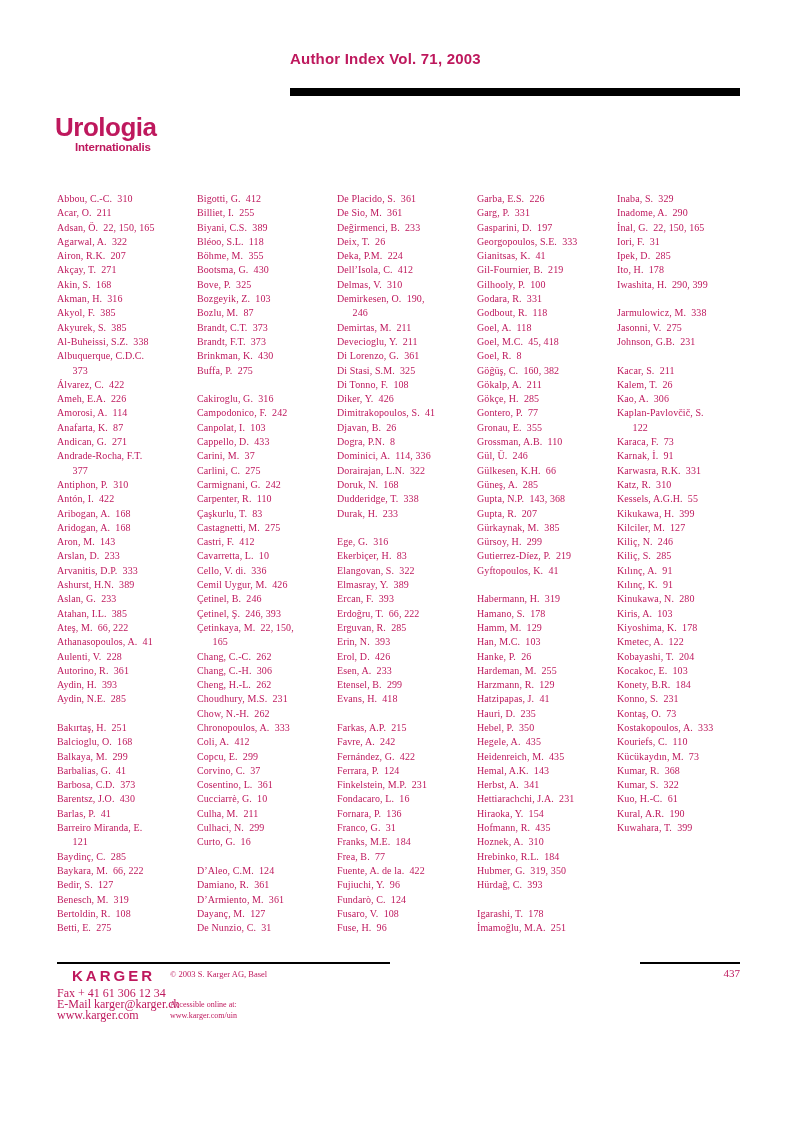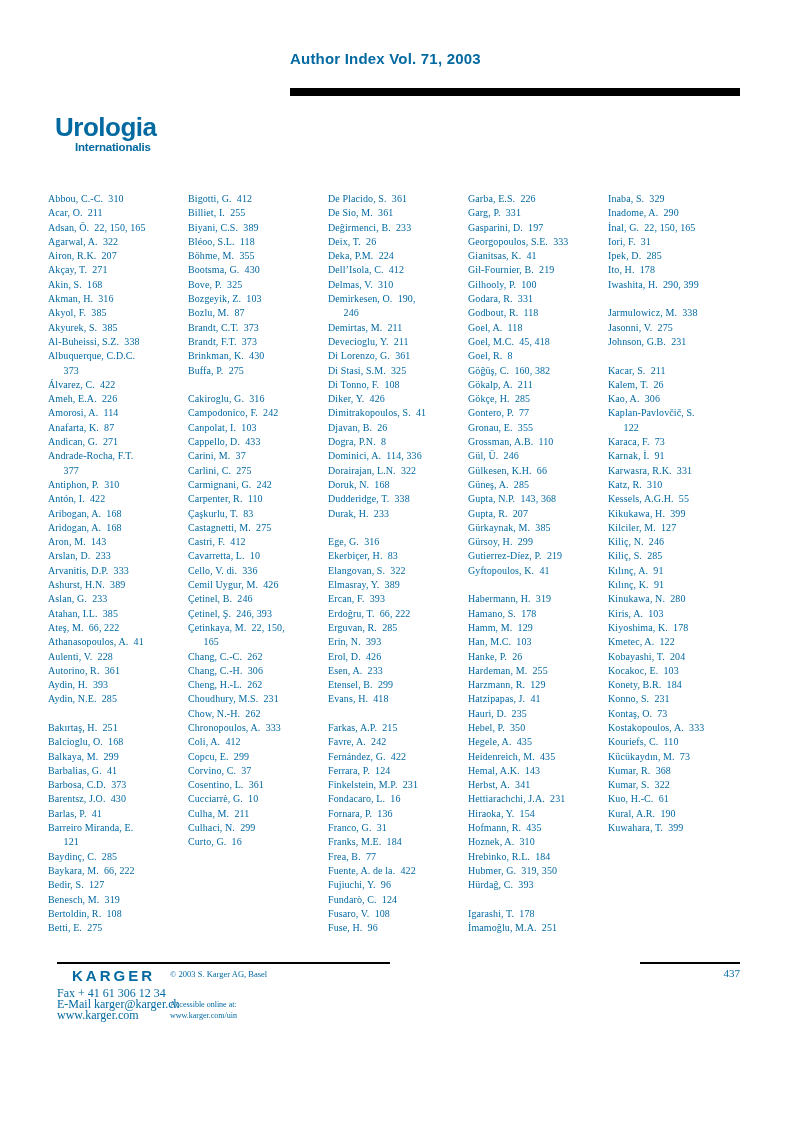--- a/index.html
+++ b/index.html
@@ -1,42 +1,42 @@
 <!DOCTYPE html>
 <html><head>
 <meta charset="utf-8">
 <style>
   html,body{margin:0;padding:0;background:#e8e8e8;}
   .page{
     position:relative;
     width:793px;height:1123px;
     background:#ffffff;
     font-family:"Liberation Serif", serif;
-    color:#0369a1;
+    color:#be185d;
     overflow:hidden;
     margin:0 auto;
   }
   .page-title{
     position:absolute;left:290px;top:50px;
     font-family:"Liberation Sans", sans-serif;
     font-weight:bold;font-size:15px;letter-spacing:.2px;
   }
   .title-rule{
     position:absolute;left:290px;top:88px;
     width:450px;height:8px;background:#000;
   }
   .logo{
     position:absolute;left:55px;top:84px;
     font-family:"Liberation Sans", sans-serif;
     font-weight:bold;line-height:1;margin-top:30px;
   }
   .logo-main{font-size:26px;letter-spacing:-0.5px;}
   .logo-sub{font-size:11.5px;margin-left:20px;margin-top:2px;letter-spacing:-0.2px;}
   .columns{
-    position:absolute;left:48px;top:192px;
+    position:absolute;left:57px;top:192px;
     width:688px;
     display:grid;
     grid-template-columns:repeat(5,128px);
     column-gap:12px;
     align-items:start;
   }
   .col{min-width:0;}
   .group{margin-bottom:14.3px;}
   .group:last-child{margin-bottom:0;}
   .line{
@@ -187,20 +187,27 @@
           <div class="line">Chronopoulos, A.  333</div>
           <div class="line">Coli, A.  412</div>
           <div class="line">Copcu, E.  299</div>
           <div class="line">Corvino, C.  37</div>
           <div class="line">Cosentino, L.  361</div>
           <div class="line">Cucciarrè, G.  10</div>
           <div class="line">Culha, M.  211</div>
           <div class="line">Culhaci, N.  299</div>
           <div class="line">Curto, G.  16</div>
         </div>
+        <div class="group">
+          <div class="line">D’Aleo, C.M.  124</div>
+          <div class="line">Damiano, R.  361</div>
+          <div class="line">D’Armiento, M.  361</div>
+          <div class="line">Dayanç, M.  127</div>
+          <div class="line">De Nunzio, C.  31</div>
+        </div>
       </div>
       <div class="col">
         <div class="group">
           <div class="line">De Placido, S.  361</div>
           <div class="line">De Sio, M.  361</div>
           <div class="line">Değirmenci, B.  233</div>
           <div class="line">Deix, T.  26</div>
           <div class="line">Deka, P.M.  224</div>
           <div class="line">Dell’Isola, C.  412</div>
           <div class="line">Delmas, V.  310</div>

